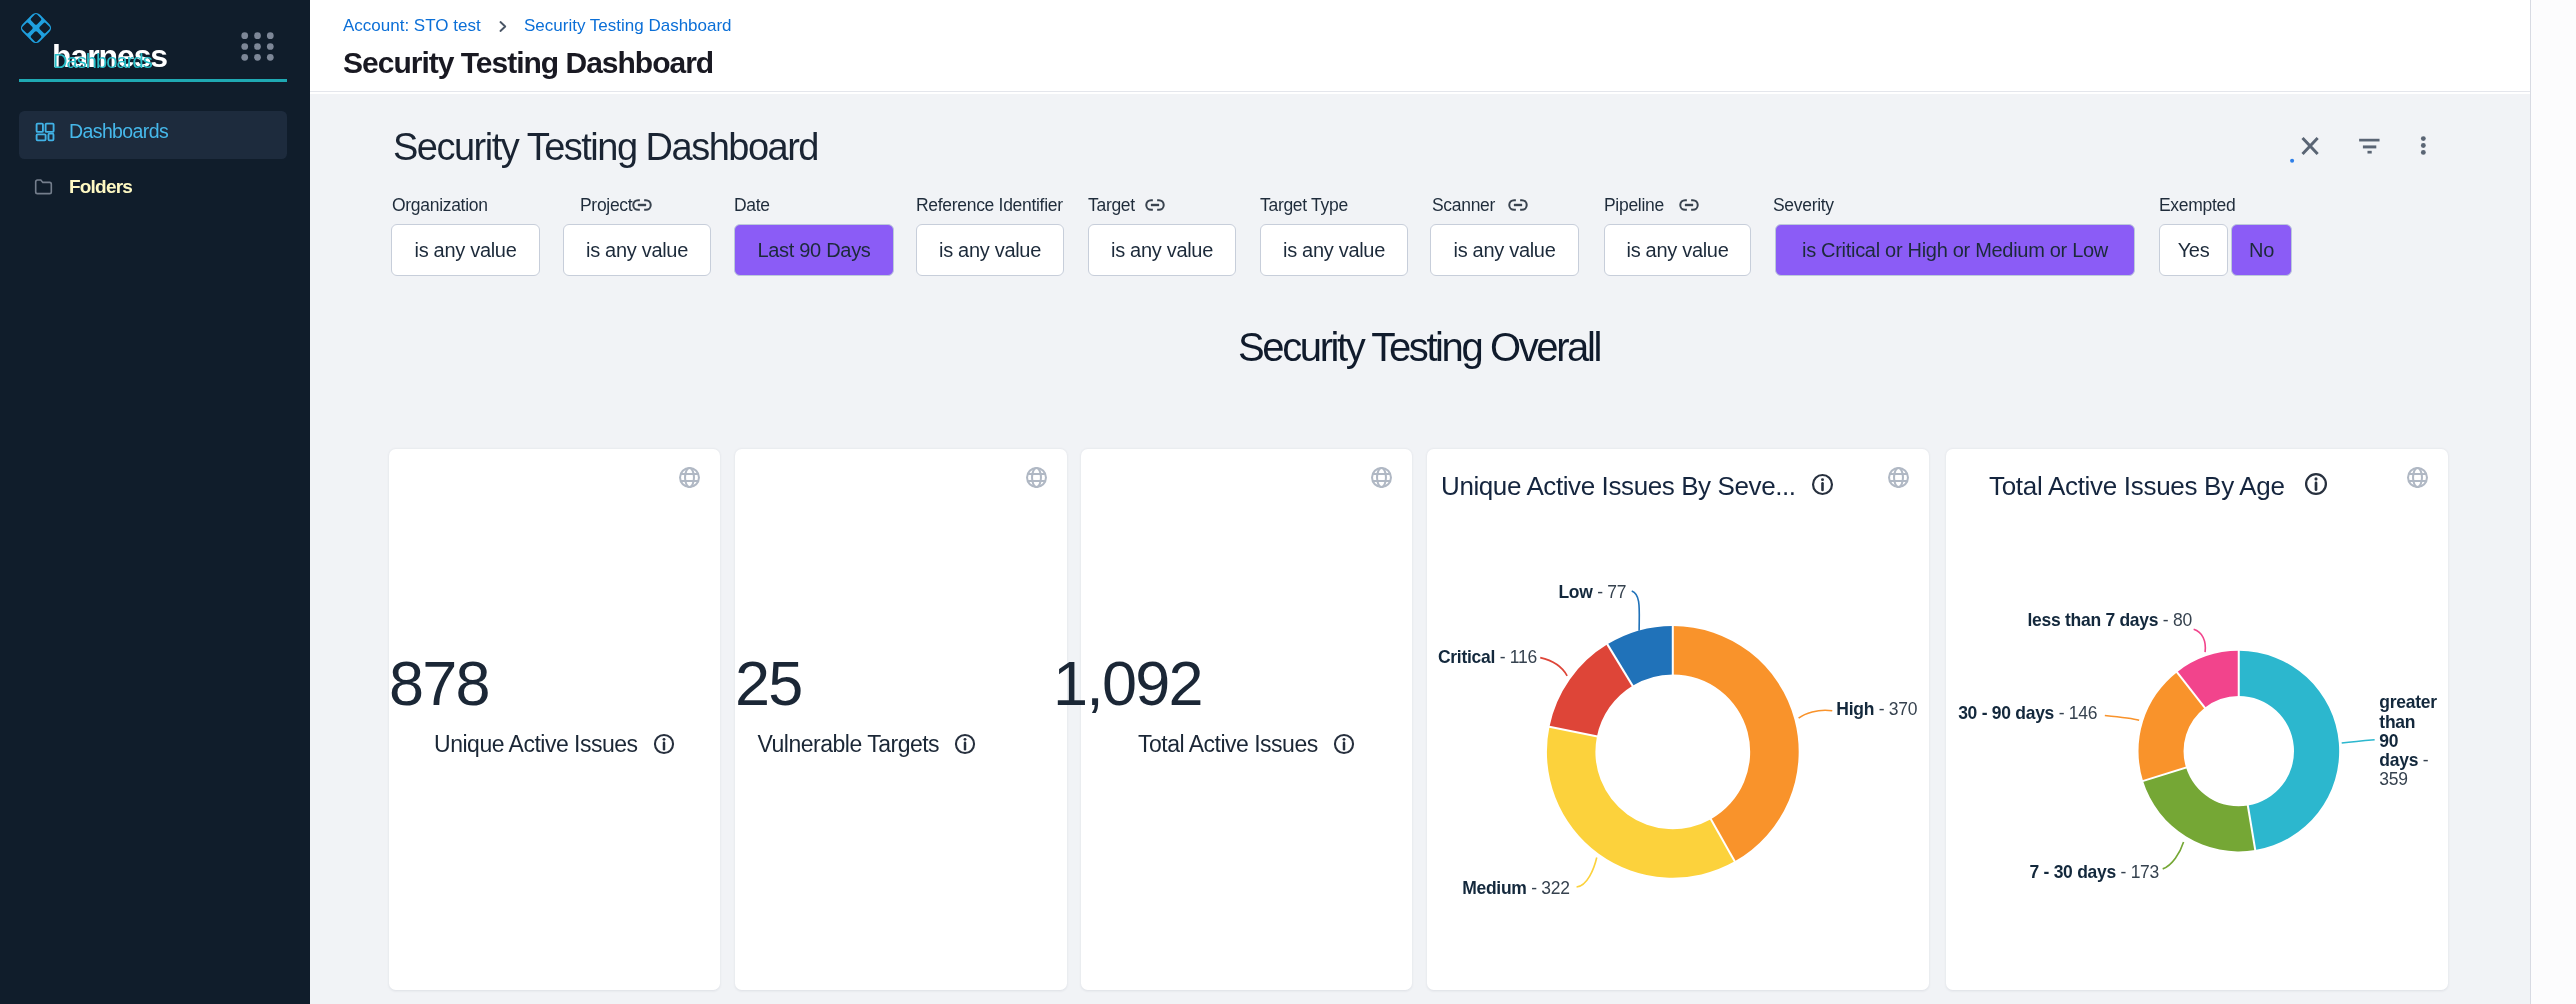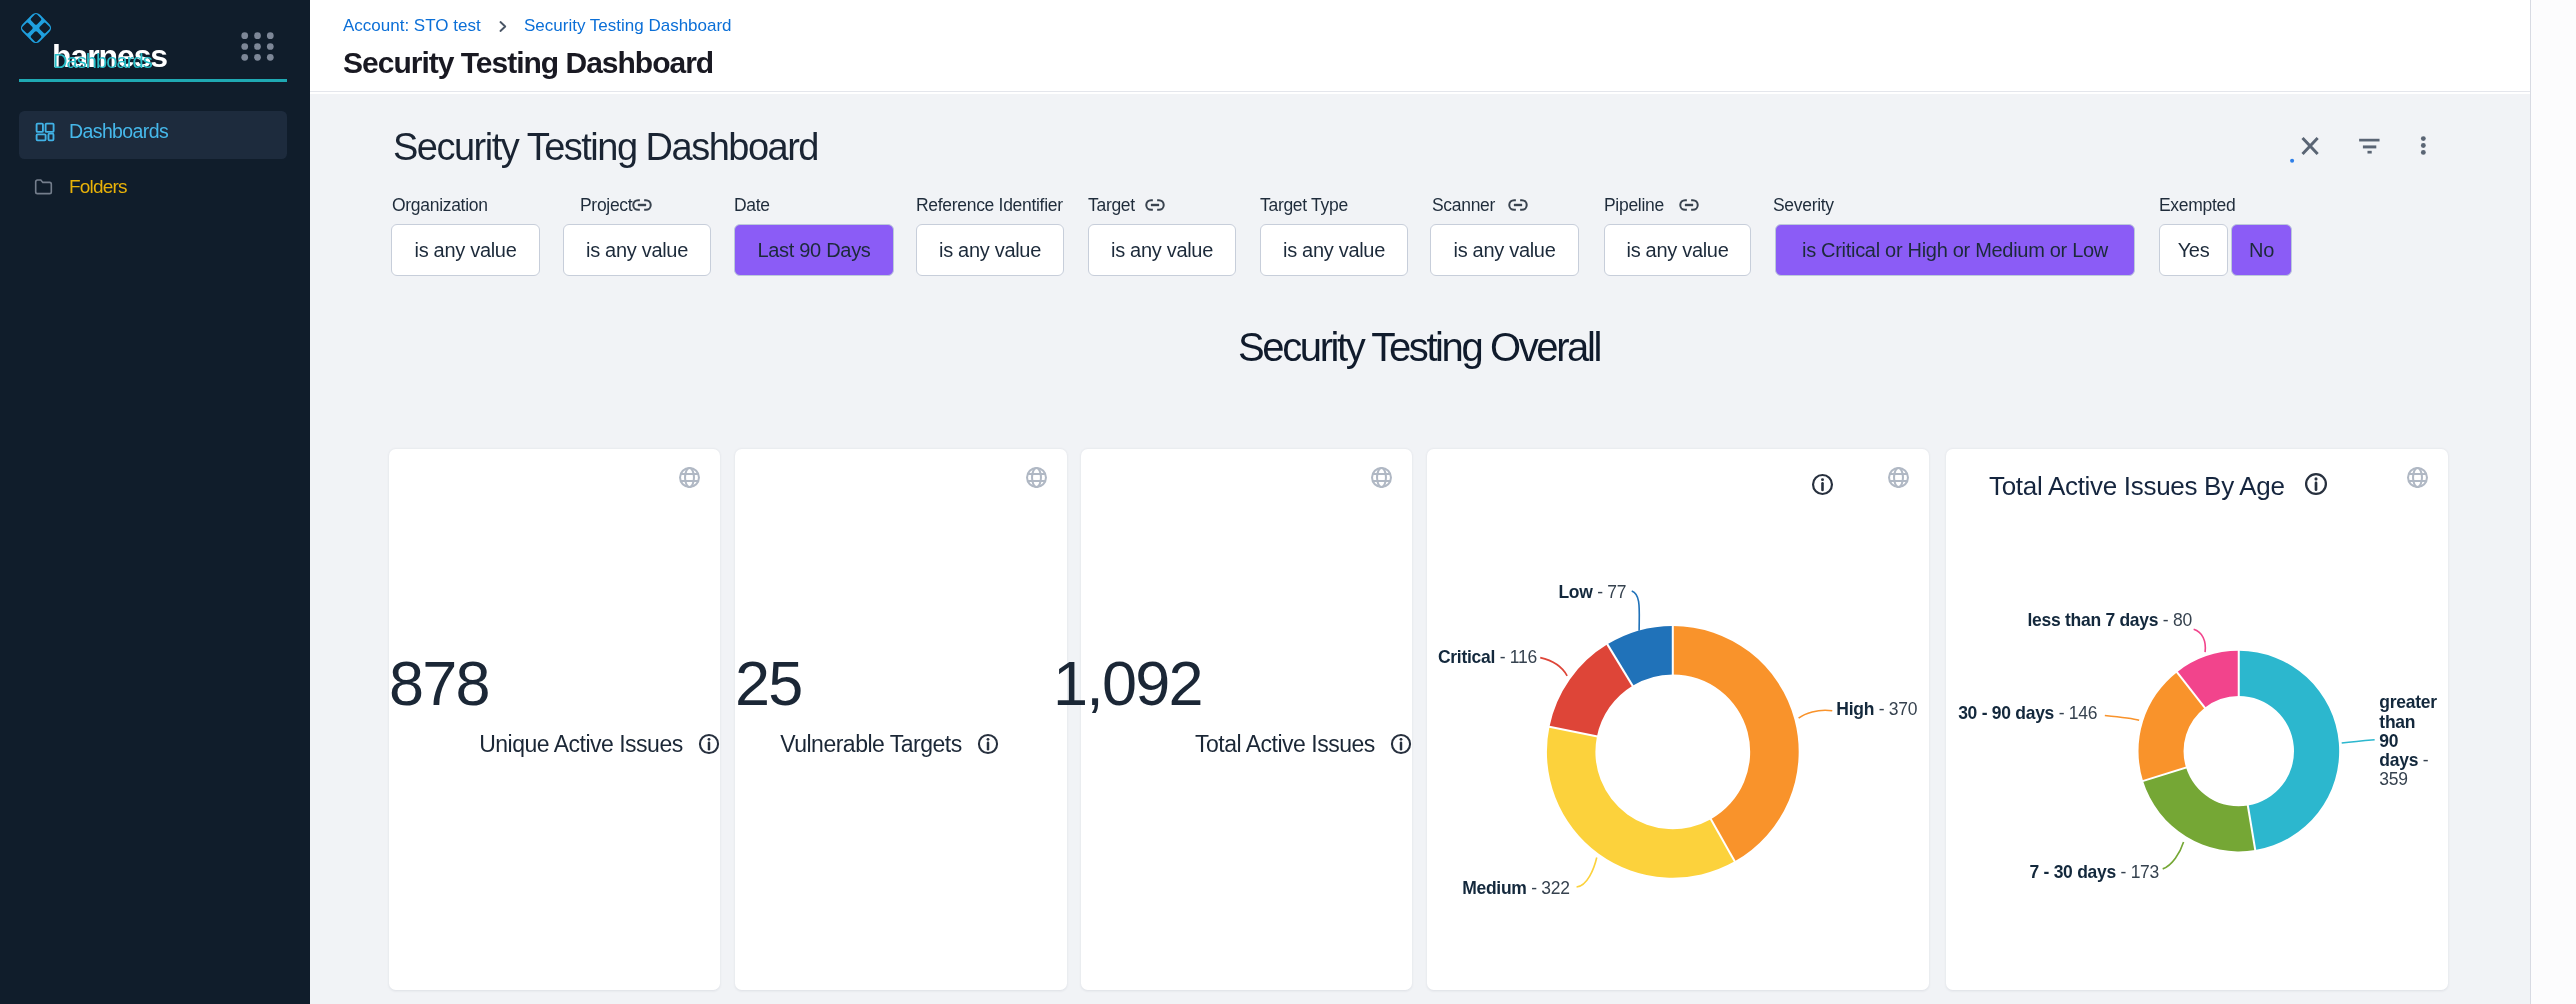--- a/index.html
+++ b/index.html
@@ -8,42 +8,42 @@
 #root { position:relative; width:2576px; height:1005px; }
 .abs { position:absolute; }
 
 
 #sidebar { position:absolute; left:0; top:0; width:310px; height:1005px; background:#101D2B; }
 #logo-harness { position:absolute; left:52px; top:11.4px; font-size:32px; font-weight:bold; color:#FFFFFF; letter-spacing:-1.1px;margin-top:27px; }
 #logo-sub { position:absolute; left:53px; top:50px; font-size:20px; color:#29BEC8; letter-spacing:-0.9px; }
 #side-divider { position:absolute; left:19px; top:79px; width:268px; height:2.7px; background:#1FA9B3; }
 #menu-dash { position:absolute; left:19px; top:111px; width:268px; height:48px; background:#1D2B3D; border-radius:5.4px; }
 #menu-dash-txt { position:absolute; left:50px; top:8.8px; font-size:19.5px; color:#46B8EA; letter-spacing:-0.6px; }
-#menu-folders-txt { position:absolute; left:69px; top:176px; font-size:19px; color:#eab308; letter-spacing:-0.8px; }
+#menu-folders-txt { position:absolute; left:69px; top:176px; font-size:19px; color:#fef9c3; letter-spacing:-0.8px;font-weight:bold; }
 
 
 #header { position:absolute; left:310px; top:0; width:2266px; height:92px; background:#fff; border-bottom:1.3px solid #E4E6EC; }
 #crumbs { position:absolute; left:343px; top:16px; font-size:17px; color:#0B6FD7; }
 #page-title { position:absolute; left:343px; top:46px; font-size:30px; font-weight:bold; color:#191922; letter-spacing:-1px; }
 
 
 #content { position:absolute; left:310px; top:94px; width:2221px; height:911px; background:#F1F3F6; }
 #gutter { position:absolute; left:2530px; top:0px; width:46px; height:1005px; background:#FCFCFD; border-left:1.3px solid #D8DBE3; }
 #dash-title { position:absolute; left:393px; top:126px; font-size:38px; font-weight:400; color:#1A2433; letter-spacing:-1.5px; }
 #sec-heading { position:absolute; left:1419px; top:325px; transform:translateX(-50%); font-size:40px; font-weight:500; color:#101B2C; letter-spacing:-2.4px; white-space:nowrap; }
 
 .flabel { position:absolute; top:195px; font-size:17.5px; color:#1F2C3B; letter-spacing:-0.3px; white-space:nowrap; }
 .fbox { position:absolute; top:224px; height:52px; border:1.3px solid #C7CEDA; border-radius:6px; background:#fff;
         display:flex; align-items:center; justify-content:center; font-size:20px; color:#1C2A3A; letter-spacing:-0.3px; white-space:nowrap; }
 .fbox.blue { background:#8b5cf6; border-color:#BCC9DA; }
 
 
 .card { position:absolute; top:449px; height:541px; background:#fff; border-radius:6.7px; box-shadow:0 0.7px 2.7px rgba(20,30,50,0.09); }
 .bignum { position:absolute; width:100%; top:647px; font-size:63px; color:#1B2736; letter-spacing:-1.8px; }
-.biglabel { position:absolute; width:100%; top:731px; text-align:right; font-size:23px; color:#1B2736; letter-spacing:-0.5px; }
+.biglabel { position:absolute; width:100%; top:731px; text-align:center; font-size:23px; color:#1B2736; letter-spacing:-0.5px; }
 .biglabel svg { vertical-align:-3.4px; margin-left:9.4px; }
 .globe { position:absolute; }
 .cardtitle { position:absolute; font-size:26px; color:#15253E; white-space:nowrap; }
 .linkic { width:20px; height:12px; }
 svg.dlsvg text { font-family:"Liberation Sans", sans-serif; font-size:26px; fill:#36424F; letter-spacing:-0.4px; }
 svg.dlsvg text tspan.b { font-weight:bold; fill:#13283C; }
 </style>
 </head>
 <body>
 <div id="root">
@@ -204,20 +204,21 @@
       </svg></div>
   <div class="biglabel" style="left:735px;width:264px">Vulnerable Targets
     <svg width="22" height="22" viewBox="0 0 34 34">
         <use href="#ic-info-g"></use>
       </svg></div>
   <div class="biglabel" style="left:1081px;width:331px">Total Active Issues
     <svg width="22" height="22" viewBox="0 0 34 34">
         <use href="#ic-info-g"></use>
       </svg></div>
 
+  <div class="cardtitle" style="left:1441px;top:471px;letter-spacing:-0.4px">Unique Active Issues By Seve...</div>
   <svg class="abs" style="left:1811px;top:473px" width="23" height="23" viewBox="0 0 34 34">
       <use href="#ic-info-g"></use>
     </svg>
   <div class="cardtitle" style="left:1989px;top:471px;letter-spacing:-0.3px">Total Active Issues By Age</div>
   <svg class="abs" style="left:2304px;top:472px" width="24" height="24" viewBox="0 0 34 34">
       <use href="#ic-info-g"></use>
     </svg>
 
   <svg class="abs dlsvg" style="left:1427px;top:449px" width="501" height="541" viewBox="0 0 744 804">
     <path d="M365.0,263.0 A187,187 0 0 1 457.1,612.8 L421.6,550.1 A115,115 0 0 0 365.0,335.0 Z" fill="#F9932B"></path>

